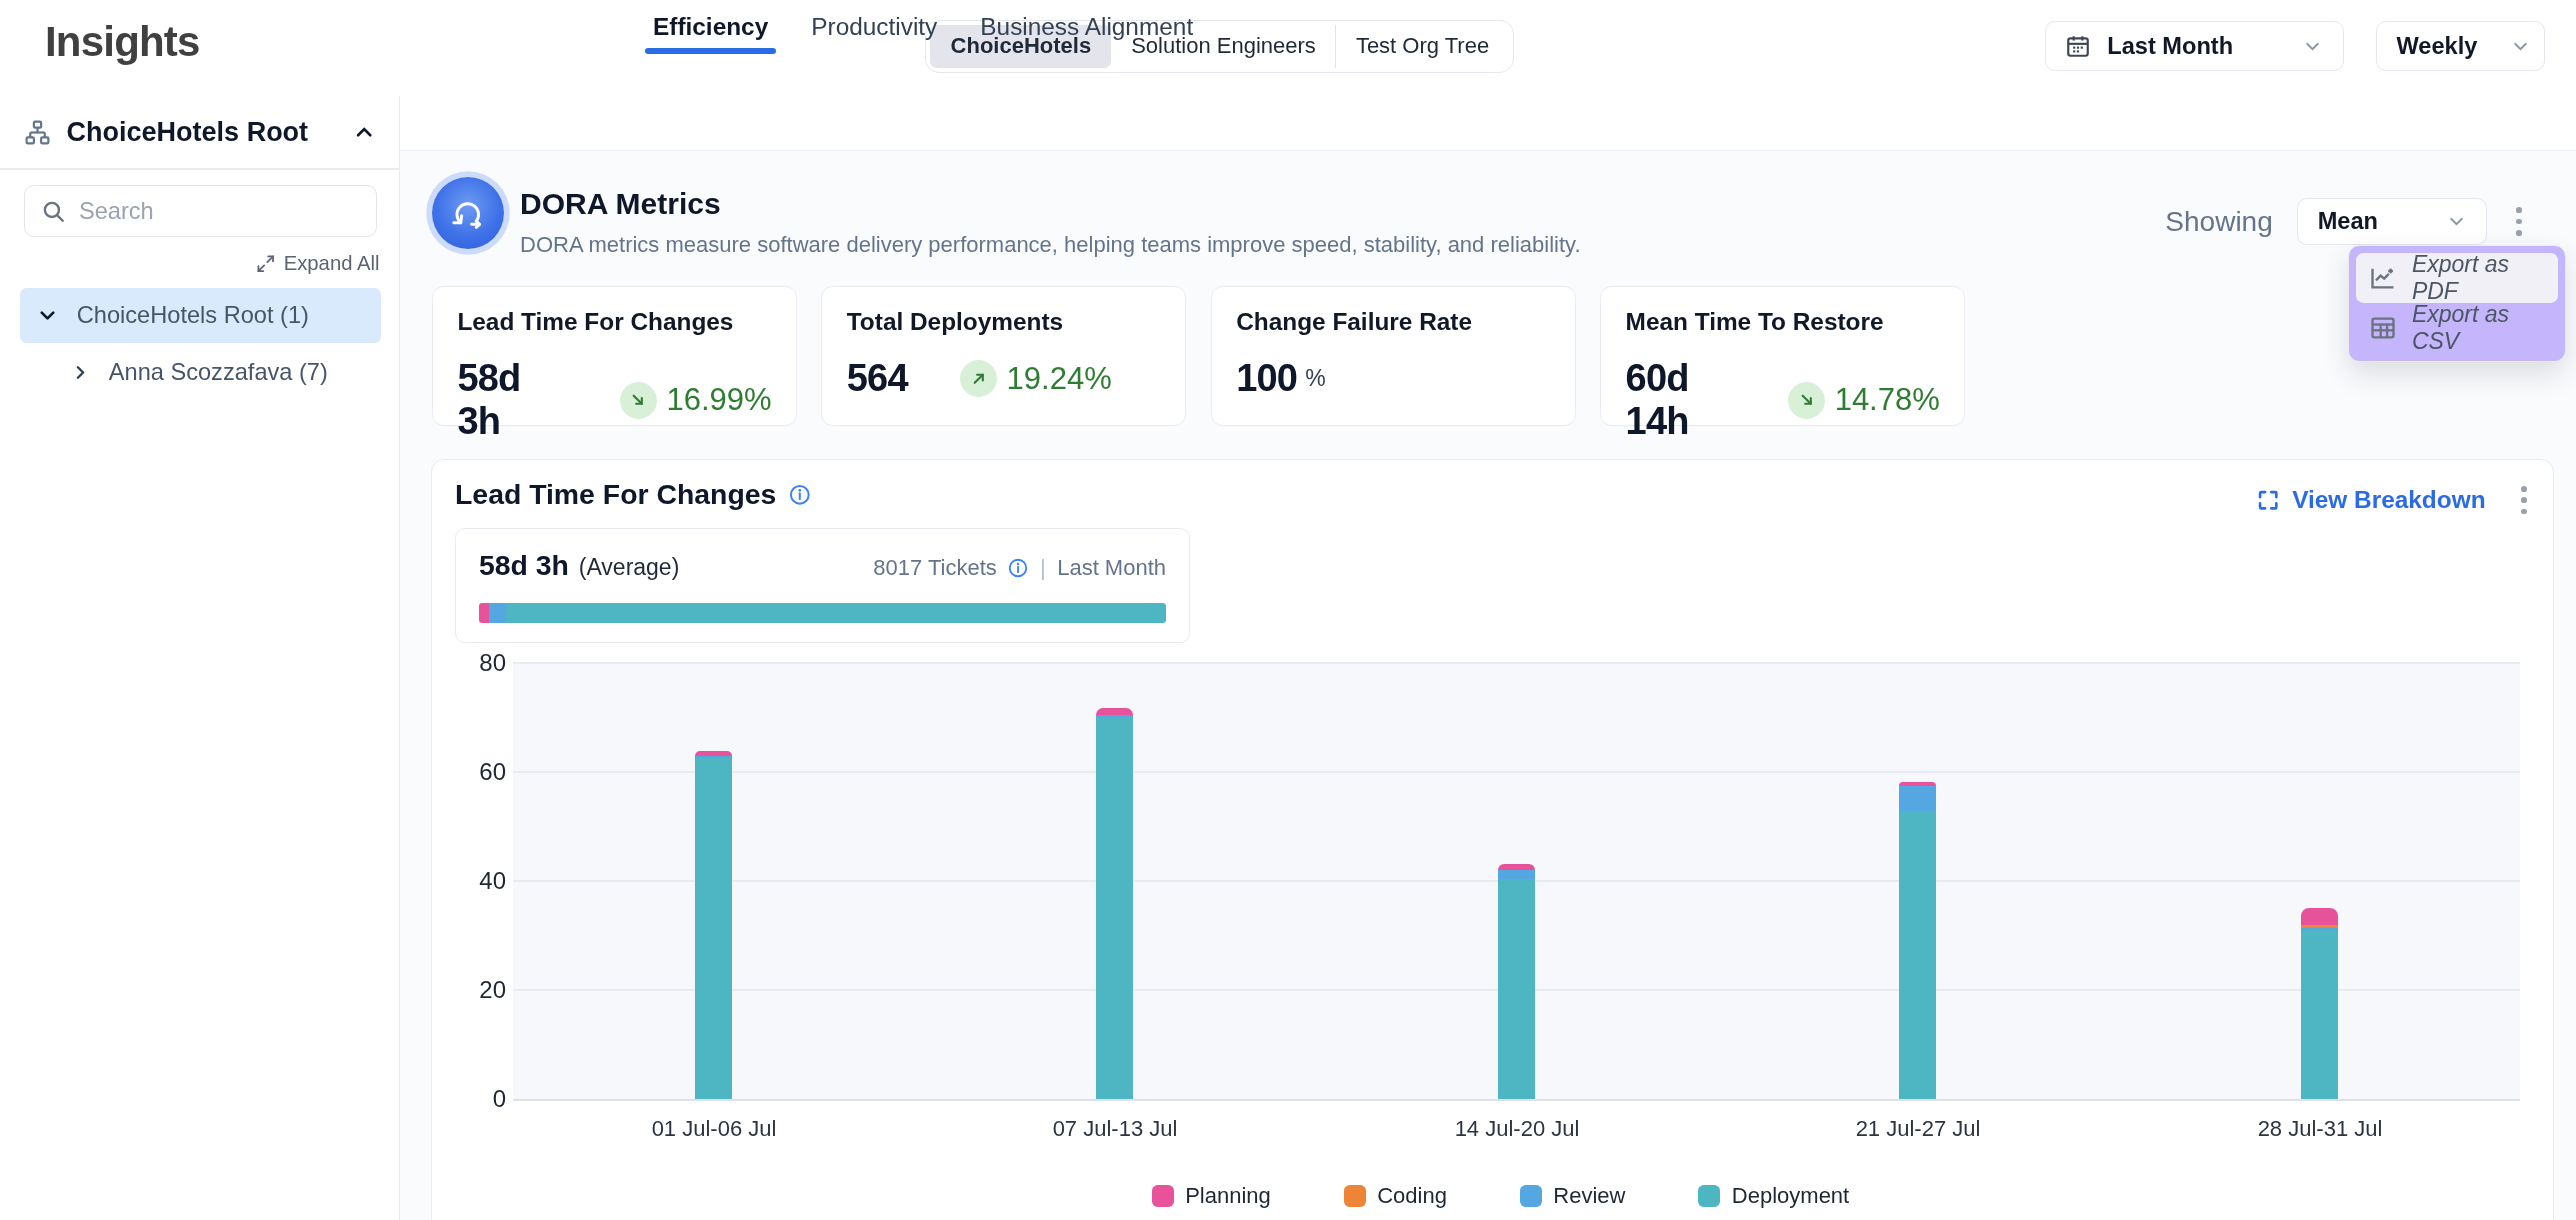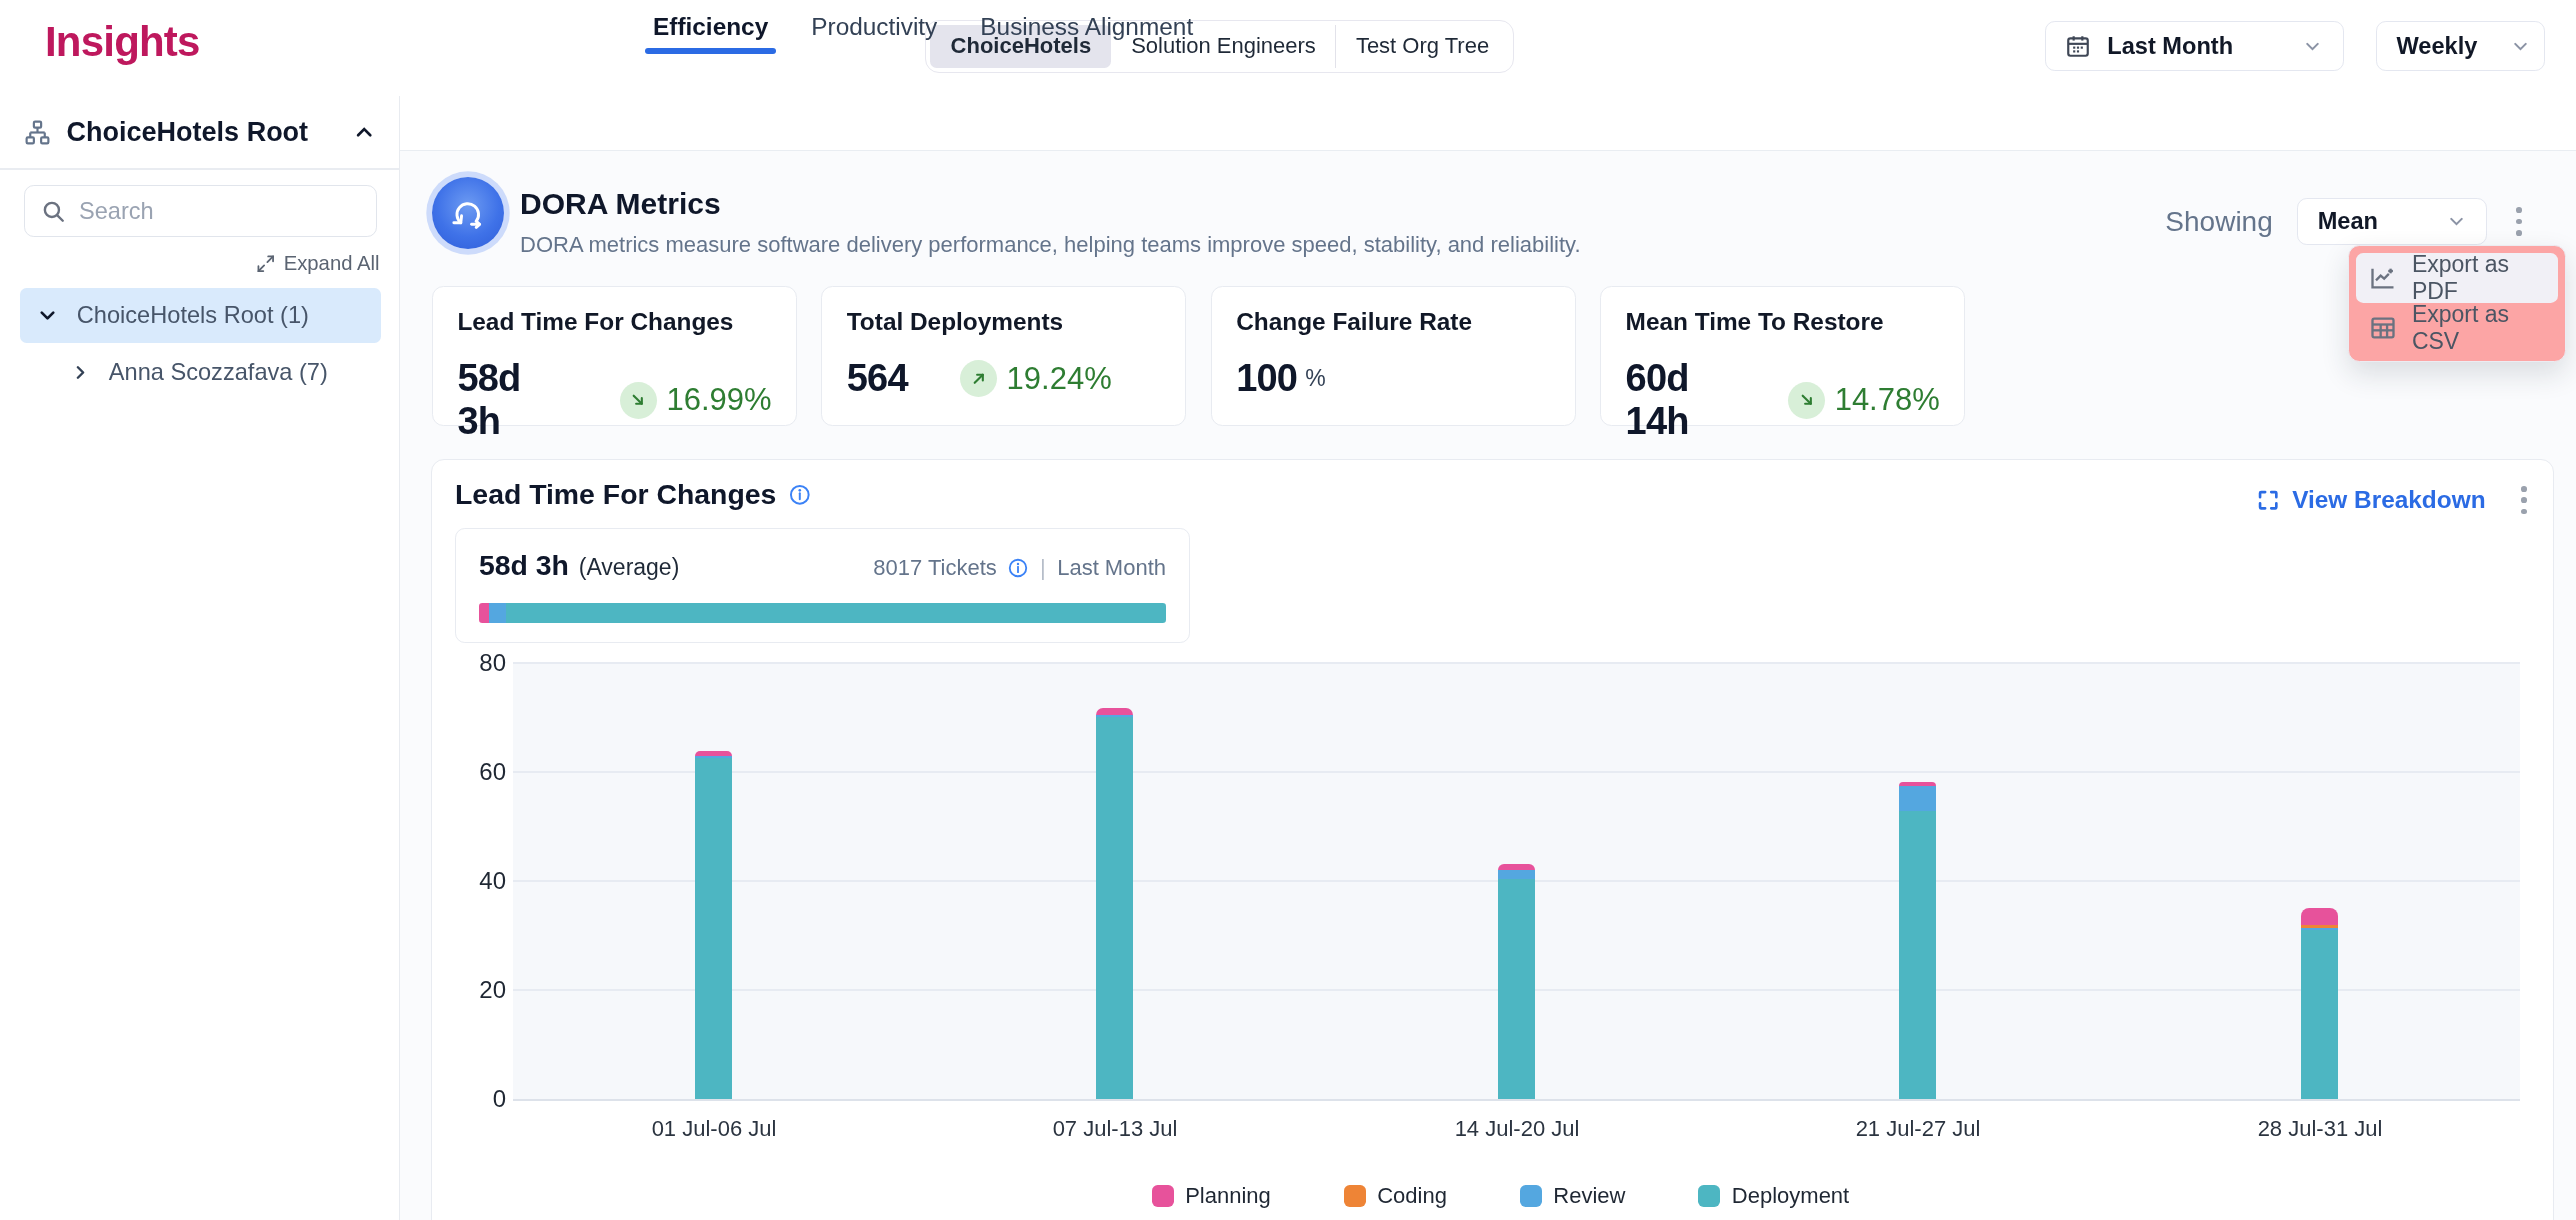--- a/index.html
+++ b/index.html
@@ -2,21 +2,21 @@
 <html style="font-size:13px"><head>
 <meta charset="utf-8">
 <style>
   * { margin:0; padding:0; box-sizing:border-box; }
   html,body { width:2576px; height:1221px; overflow:hidden; }
   body { font-family:"Liberation Sans", sans-serif; background:#ffffff; color:#0f172a; }
   .app { position:relative; width:2576px; height:1221px; background:#ffffff; }
 
   
   .topbar { position:absolute; left:0; top:0; width:2576px; height:96px; background:#fff; }
-  .page-title { position:absolute; left:45px; top:18px; font-size:42px; font-weight:700; letter-spacing:-0.8px; color:#be185d; }
+  .page-title { position:absolute; left:45px; top:18px; font-size:42px; font-weight:700; letter-spacing:-0.8px; color:#404040; }
   .org-switch { position:absolute; left:925px; top:20.3px; display:flex; align-items:stretch; border:1.6px solid #e7e7ef; border-radius:14px; background:#fff; padding:4.1px; }
   .org-switch .seg { display:flex; align-items:center; padding:8.1px 19.5px; font-size:22px; color:#1f2937; white-space:nowrap; cursor:pointer; border-left:1.6px solid #e2e2ea; }
   .org-switch .seg:first-child, .org-switch .seg.active + .seg { border-left-color:transparent; }
   .org-switch .seg.active { background:#e4e4ed; border-radius:6.5px; font-weight:700; border-left-color:transparent; }
   .top-controls { position:absolute; right:31px; top:21px; display:flex; gap:32.5px; }
   .dd { display:flex; align-items:center; gap:16.3px; height:50px; border:1.6px solid #e4e7f0; border-radius:9.8px; background:#fff; padding:0 19.5px; font-size:23.6px; font-weight:600; color:#111827; }
   .dd .grow { flex:1; }
   .dd.period { width:299px; }
   .dd.gran { width:169px; }
 
@@ -47,22 +47,22 @@
     background:radial-gradient(circle at 50% 40%, #6d9bf2 0%, #3f72e8 55%, #2d5cd8 100%);
     box-shadow:0 0 0 5.7px rgba(120,160,245,.35); display:flex; align-items:center; justify-content:center; }
   .dora-title { position:absolute; left:520px; top:187px; font-size:30px; font-weight:700; color:#0f172a; }
   .dora-sub { position:absolute; left:520px; top:232px; font-size:22px; color:#64748b; }
   .showing-row { position:absolute; top:198px; right:49px; display:flex; align-items:center; gap:24.4px; }
   .showing-lbl { font-size:28px; color:#64748b; }
   .dd.mean { width:190px; height:47px; font-size:23.6px; }
   .kebab { display:flex; flex-direction:column; gap:5.7px; padding:4.9px; cursor:pointer; }
   .kebab i { width:5.7px; height:5.7px; border-radius:50%; background:#9aa1ad; display:block; }
 
-  .export-menu { position:absolute; left:2348px; top:245px; width:218px; background:#fca5a5; border:0.8px solid #ececf2; border-radius:11.4px;
-    box-shadow:0 11.4px 28px rgba(30,41,59,.14); padding:7.3px; z-index:60; }
+  .export-menu { position:absolute; left:2348px; top:245px; width:218px; background:#c4b5fd; border:0.8px solid #ececf2; border-radius:11.4px;
+    box-shadow:0 11.4px 28px rgba(30,41,59,.14); padding:7.3px; z-index:60;font-style:italic; }
   .export-item { display:flex; align-items:center; gap:14.6px; height:50px; padding:0 13px; border-radius:7.3px; font-size:23px; color:#4b5563; cursor:pointer; }
   .export-item.hl { background:#f1f0f6; }
 
   
   .cards { position:absolute; left:432px; top:286px; display:flex; gap:24.4px; }
   .mcard { width:365px; height:140px; background:#fff; border:1.6px solid #e8ebf1; border-radius:11.4px; padding:21px 24.4px; }
   .mcard .t { font-size:24.4px; font-weight:700; color:#111827; }
   .mcard .vrow { margin-top:21px; display:flex; align-items:center; }
   .mcard .v { font-size:38px; font-weight:800; color:#0f172a; letter-spacing:-0.8px; }
   .mcard .unit { font-size:23px; color:#334155; margin-left:8.1px; font-weight:400; }

